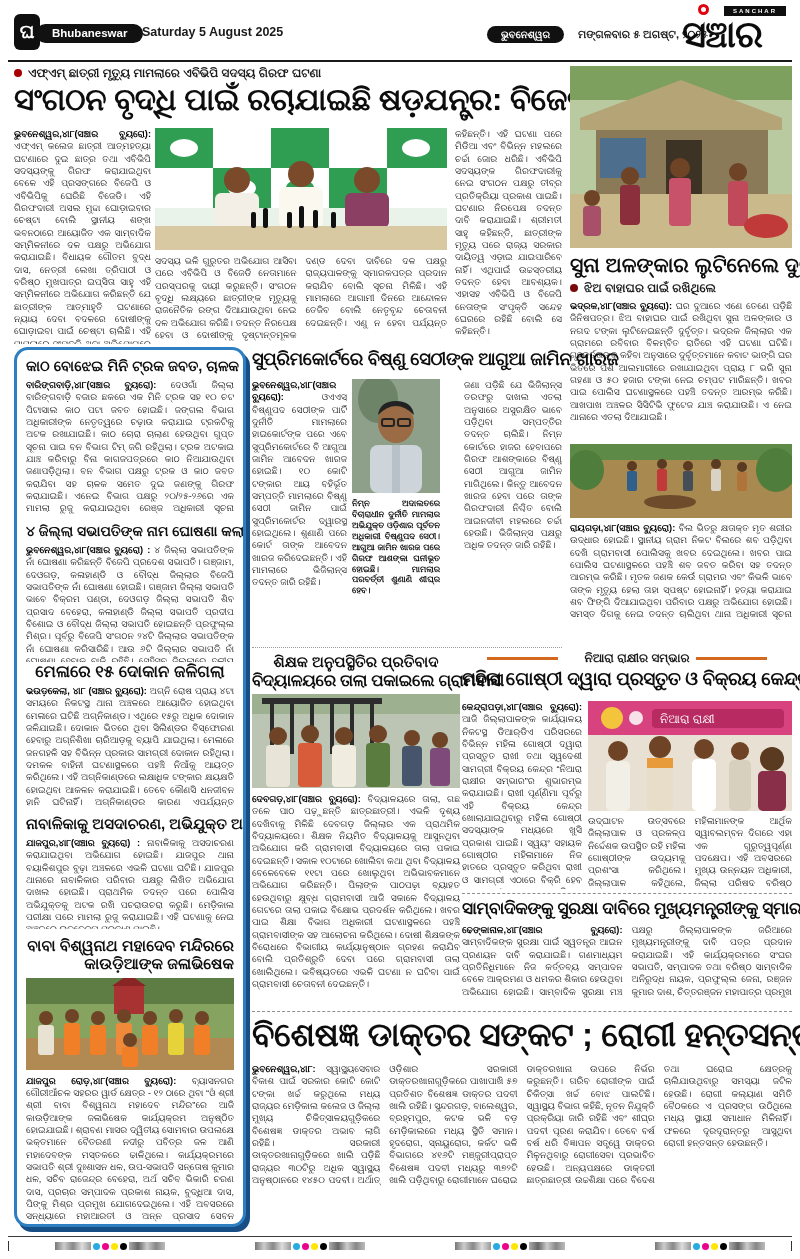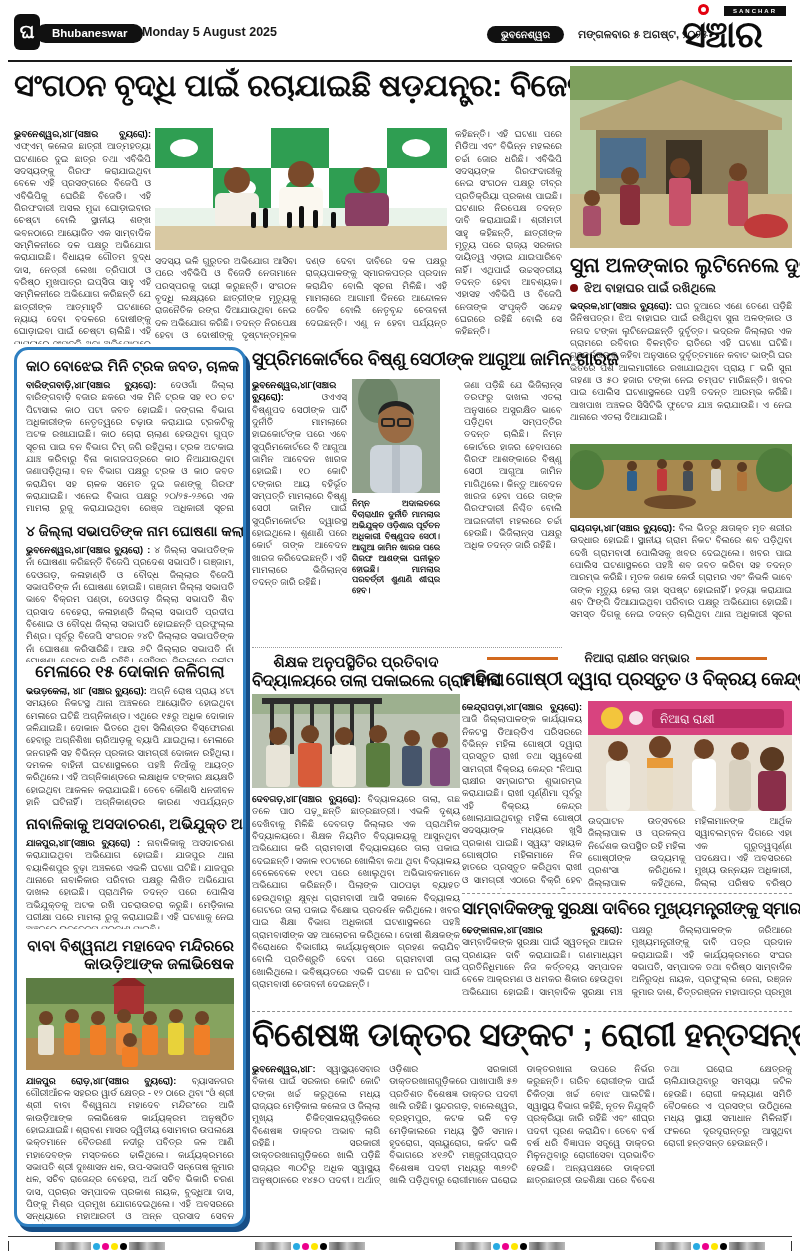--- a/index.html
+++ b/index.html
@@ -22,32 +22,36 @@
   .caption{font-weight:bold;font-size:8.4px;line-height:1.3;text-align:justify;color:#111;overflow:hidden;}
 </style>
 </head>
 <body>
 
 <div id="page">
 
   <div class="abs" style="left:0;top:0;width:800px;height:62px;">
     <div class="abs" style="left:14px;top:14px;width:26px;height:36px;background:#0f0f0f;border-radius:6px;color:#fff;font-size:19px;font-weight:bold;text-align:center;line-height:36px;">ଘ</div>
     <div class="abs pill" style="left:36px;top:24px;height:19px;line-height:19px;padding:0 16px;font-size:11.5px;">Bhubaneswar</div>
-    <div class="abs" style="left:142px;top:25px;font-size:12.5px;font-weight:bold;">Monday 5 August 2025</div>
+    <div class="abs" style="left:142px;top:25px;font-size:12.5px;font-weight:bold;">Saturday 5 August 2025</div>
     <div class="abs pill" style="left:487px;top:26px;height:17px;line-height:17px;padding:0 14px;font-size:10px;">ଭୁବନେଶ୍ୱର</div>
     <div class="abs" style="left:578px;top:28px;font-size:11px;font-weight:bold;">ମଙ୍ଗଳବାର ୫ ଅଗଷ୍ଟ, ୨୦୨୫</div>
     <div class="abs" style="left:652px;top:4px;width:140px;height:54px;">
       <div class="abs" style="right:6px;top:2px;width:62px;height:10px;background:#0f0f0f;color:#fff;font-size:6px;font-weight:bold;text-align:center;line-height:10px;letter-spacing:2px;">SANCHAR</div>
       <div class="abs" style="left:46px;top:0;width:11px;height:11px;border:3px solid #e3000f;border-radius:50%;background:#fff;box-sizing:border-box;"></div>
       <div class="abs" style="left:0;top:10px;width:140px;font-size:37px;font-weight:800;letter-spacing:-1px;color:#0c0c0c;text-align:center;">ସଞ୍ଚାର</div>
     </div>
     <div class="abs" style="left:8px;right:8px;top:60px;border-top:2px solid #1a1a1a;"></div>
   </div>
 
   <div class="abs" style="left:14px;top:66px;width:548px;height:278px;">
+    <div class="kickline">
+      <span class="reddot"></span>
+      <span style="font-size:12px;font-weight:bold;">ଏଫ୍‌ଏମ୍ ଛାତ୍ରୀ ମୃତ୍ୟୁ ମାମଲାରେ ଏବିଭିପି ସଦସ୍ୟ ଗିରଫ ଘଟଣା</span>
+    </div>
     <div class="hl" style="font-size:31px;line-height:1.08;margin-top:3px;letter-spacing:-0.5px;white-space:nowrap;">ସଂଗଠନ ବୃଦ୍ଧି ପାଇଁ ରଚାଯାଇଛି ଷଡ଼ଯନ୍ତ୍ର: ବିଜେଡି</div>
     <div class="abs" style="left:0;top:62px;width:548px;height:216px;">
       <div class="bodytxt abs" style="left:0;top:0;width:137px;height:216px;">
         <span class="dateline">ଭୁବନେଶ୍ୱର,୪ା୮(ସଞ୍ଚାର ବ୍ୟୁରୋ):</span> <span>ଏଫ୍‌ଏମ୍ କଲେଜ ଛାତ୍ରୀ ଆତ୍ମହତ୍ୟା ଘଟଣାରେ ଦୁଇ ଛାତ୍ର ତଥା ଏବିଭିପି ସଦସ୍ୟଙ୍କୁ ଗିରଫ କରାଯାଇଥିବା ବେଳେ ଏହି ପ୍ରସଙ୍ଗରେ ବିଜେପି ଓ ଏବିଭିପିକୁ ଘେରିଛି ବିଜେଡି। ଏହି ଗିରଫଦାରୀ ଅସଲ ମୁଦ୍ଦା ଘୋଡ଼ାଇବାର ଚେଷ୍ଟା ବୋଲି ସ୍ଥାନୀୟ ଶଙ୍ଖ ଭବନଠାରେ ଆୟୋଜିତ ଏକ ସାମ୍ବାଦିକ ସମ୍ମିଳନୀରେ ଦଳ ପକ୍ଷରୁ ଅଭିଯୋଗ କରାଯାଇଛି। ବିଧାୟକ ଗୌତମ ବୁଦ୍ଧ ଦାସ, ନେତ୍ରୀ ଲେଖା ତ୍ରିପାଠୀ ଓ ବରିଷ୍ଠ ମୁଖପାତ୍ର ଇପ୍ସିତା ସାହୁ ଏହି ସମ୍ମିଳନୀରେ ଅଭିଯୋଗ କରିଛନ୍ତି ଯେ ଛାତ୍ରୀଙ୍କ ଆତ୍ମାହୁତି ଘଟଣାରେ ନ୍ୟାୟ ଦେବା ବଦଳରେ ଦୋଷୀଙ୍କୁ ଘୋଡ଼ାଇବା ପାଇଁ ଚେଷ୍ଟା ଚାଲିଛି। ଏହି ମାମଲାରେ ସଂପୃକ୍ତି ଥିବା ଅଭିଯୋଗରେ ଦୁଇ ଛାତ୍ରଙ୍କୁ ଗିରଫ କରାଯାଇଥିଲେ ମଧ୍ୟ ଏସବୁ ପଛରେ ଥିବା ଷଡ଼ଯନ୍ତ୍ରକୁ ଲୁଚାଇବାକୁ ଚେଷ୍ଟା ହେଉଛି ବୋଲି ସେମାନେ କହିଛନ୍ତି।</span>
       </div>
       <svg class="abs" style="left:141px;top:0;" width="292" height="122" viewBox="0 0 292 122">
         <rect width="292" height="122" fill="#e9f3ea"></rect>
         <g>
           <rect x="0" y="0" width="58" height="40" fill="#2f9e52"></rect>
             <rect x="58" y="0" width="58" height="40" fill="#ffffff"></rect>

